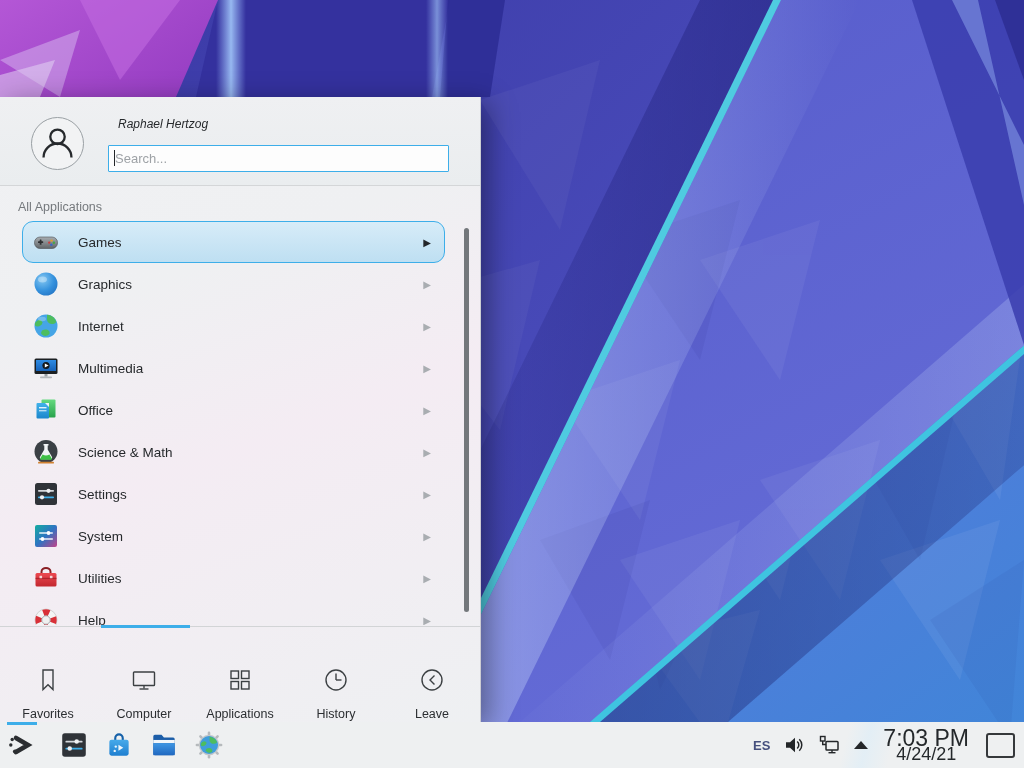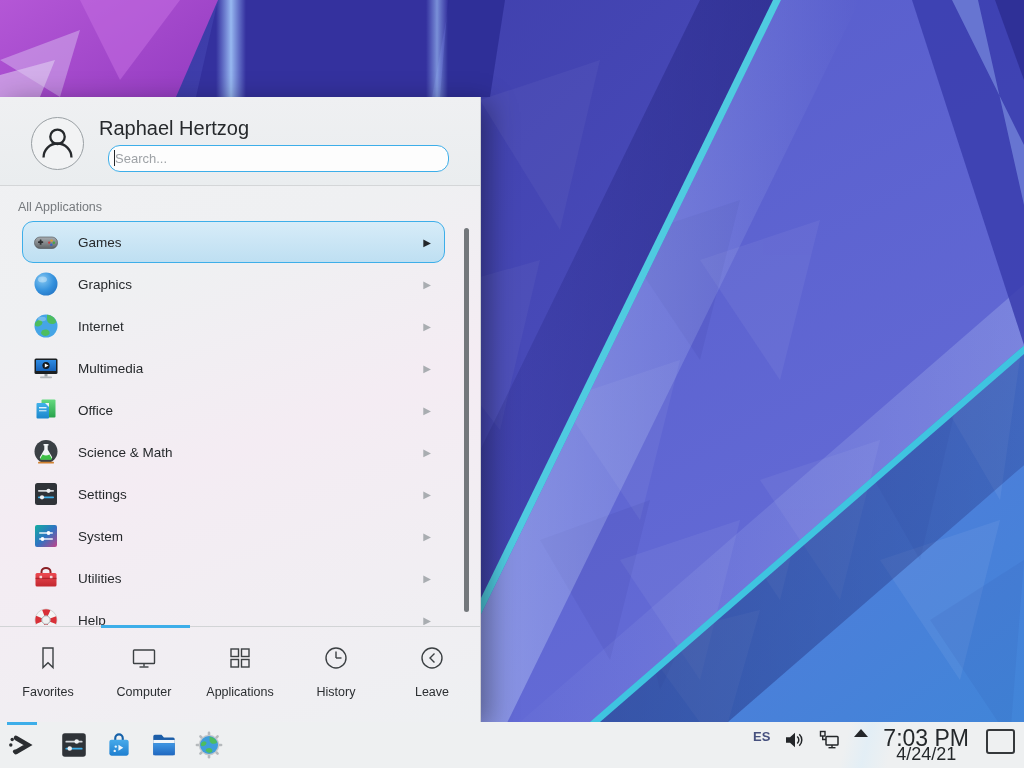--- a/index.html
+++ b/index.html
@@ -9,57 +9,57 @@
 
   
   .kickoff{position:absolute;left:0;top:97px;width:481px;height:625px;
     background:linear-gradient(160deg,#f0f1f3 0%,#eff0f2 30%,#f4ecf3 55%,#eef0f2 100%);
     box-shadow:8px 6px 26px rgba(0,0,0,0.38);border-right:1px solid rgba(160,165,170,0.45);box-sizing:border-box;}
   .kickoff-header{position:absolute;top:0;left:0;right:0;height:88px;
     background:linear-gradient(#eff0f2,#eaedef);border-bottom:1px solid #d4d6d8;}
   .avatar{position:absolute;left:31px;top:20px;width:53px;height:53px;border-radius:50%;
     border:1px solid #9aa0a4;background:#f2f3f4;box-sizing:border-box;}
   .avatar svg{width:100%;height:100%;}
-  .user-name{position:absolute;left:99px;top:20px;font-size:20px;color:#26292c;}
+  .user-name{position:absolute;left:118px;top:20px;font-size:12px;color:#26292c;font-style:italic;}
   .search-wrap{position:absolute;left:108px;top:48px;width:341px;height:27px;}
-  .search-wrap input{width:100%;height:100%;box-sizing:border-box;border:1px solid #3daee9;border-radius:12px;
+  .search-wrap input{width:100%;height:100%;box-sizing:border-box;border:1px solid #3daee9;border-radius:1px;
     background:#fdfdfd;padding:0 6px;font-size:13px;color:#232629;outline:none;font-family:"Liberation Sans",sans-serif;}
   .search-wrap input::placeholder{color:#9ea2a6;}
   .caret{position:absolute;left:6px;top:5px;width:1px;height:16px;background:#232629;}
 
   .section-label{position:absolute;left:18px;top:103px;font-size:12.5px;color:#75797d;}
 
   .app-list{position:absolute;left:22px;top:124px;width:423px;height:404px;overflow:hidden;}
   .app-row{height:42px;display:flex;align-items:center;box-sizing:border-box;border:1px solid transparent;border-radius:11px;}
   .app-row.selected{background:linear-gradient(#d7ecf8,#bedff2);border-color:#3daee9;}
   .app-icon{width:28px;height:28px;margin-left:9px;flex:0 0 28px;}
   .app-icon svg{width:28px;height:28px;display:block;}
   .app-label{margin-left:18px;font-size:13.5px;color:#26292c;flex:1;}
   .app-arrow{margin-right:13px;font-size:10px;color:#a9adb1;}
   .app-row.selected .app-arrow{color:#232629;}
 
   .kickoff-scrollbar{position:absolute;left:464px;top:131px;width:5px;height:384px;border-radius:3px;background:#73777b;}
 
   .tabbar-sep{position:absolute;left:0;top:529px;width:100%;border-top:1px solid #d2d4d6;}
   .tab-indicator{position:absolute;left:101px;top:528px;width:89px;height:3px;background:#3daee9;}
-  .tabbar{position:absolute;left:0;top:532px;width:100%;height:92px;display:flex;}
+  .tabbar{position:absolute;left:0;top:532px;width:100%;height:92px;display:flex;align-items:flex-end;}
   .tab{flex:1;display:flex;flex-direction:column;align-items:center;justify-content:flex-start;padding-top:14px;cursor:default;}
   .tab svg{width:30px;height:30px;}
   .tab-label{margin-top:8px;font-size:12.5px;color:#2b2e31;}
 
   
   .taskbar{position:absolute;left:0;top:722px;width:1024px;height:46px;background:#eef0f1;
     display:flex;align-items:center;}
   .taskbar::after{content:"";position:absolute;right:0;top:0;width:430px;height:100%;
     background:linear-gradient(105deg,transparent 58%,rgba(225,238,246,0.85) 63%,transparent 69%);pointer-events:none;}
   .launcher-btn{position:relative;width:44px;height:46px;display:flex;align-items:center;justify-content:center;}
   .launcher-active-line{position:absolute;top:0;left:7px;width:30px;height:3px;background:#3daee9;}
   .tb-icon{width:30px;height:30px;margin-left:15px;}
   .tb-icon svg,.launcher-btn svg{width:30px;height:30px;display:block;}
-  .tray{margin-left:auto;display:flex;gap:13px;padding-right:9px;position:relative;z-index:2;}
+  .tray{margin-left:auto;display:flex;align-items:center;gap:13px;padding-right:9px;position:relative;z-index:2;}
   .kb-layout{font-size:13px;font-weight:bold;color:#46507e;}
   .tray svg{display:block;}
   .caret-up{width:0;height:0;border-left:7px solid transparent;border-right:7px solid transparent;border-bottom:8px solid #232629;}
   .clock{text-align:center;color:#24282b;margin:0 2px;}
   .clock .time{font-size:23px;line-height:18px;}
   .clock .date{font-size:18px;line-height:14px;}
   .show-desktop{width:25px;height:21px;border:2px solid #35383b;border-radius:3px;margin-left:2px;}
 </style>
 </head>
 <body>

